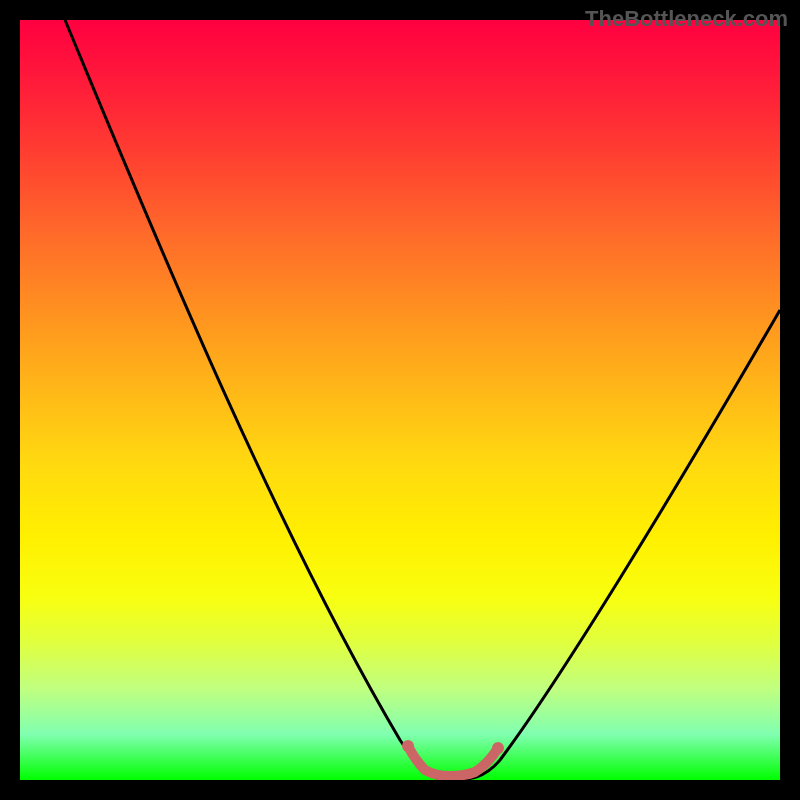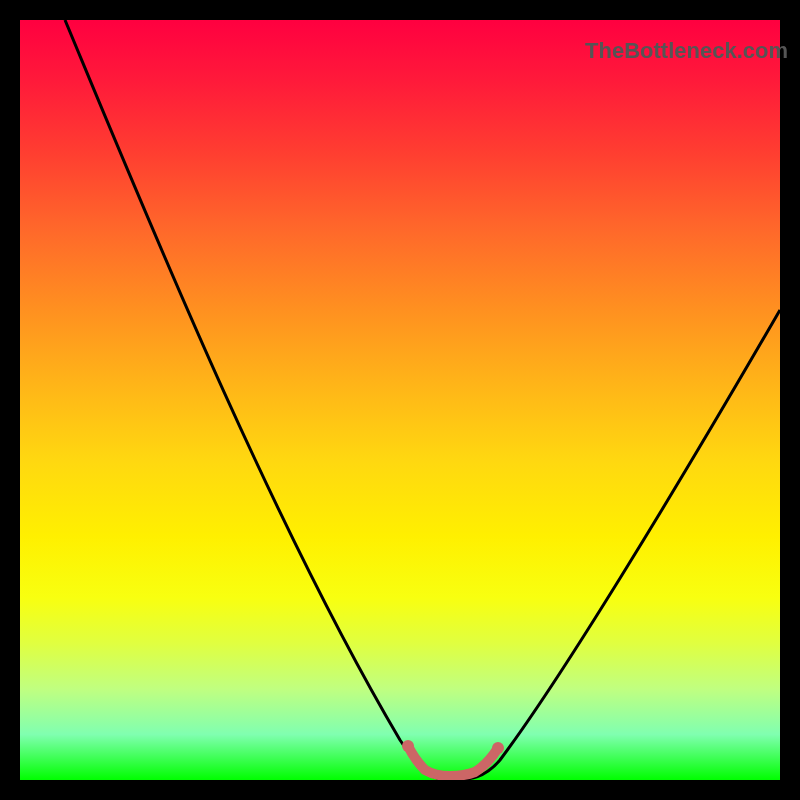--- a/index.html
+++ b/index.html
@@ -13,21 +13,20 @@
     font-family: Arial, sans-serif;
   }
   .watermark {
     position: absolute;
     top: 6px;
     right: 12px;
     color: #555;
     font-size: 22px;
     font-weight: bold;
     z-index: 10;
-    margin-top: 32px;
   }
   .plot-area {
     position: absolute;
     left: 20px;
     top: 20px;
     width: 760px;
     height: 760px;
     overflow: hidden;
   }
   .gradient-bg {

